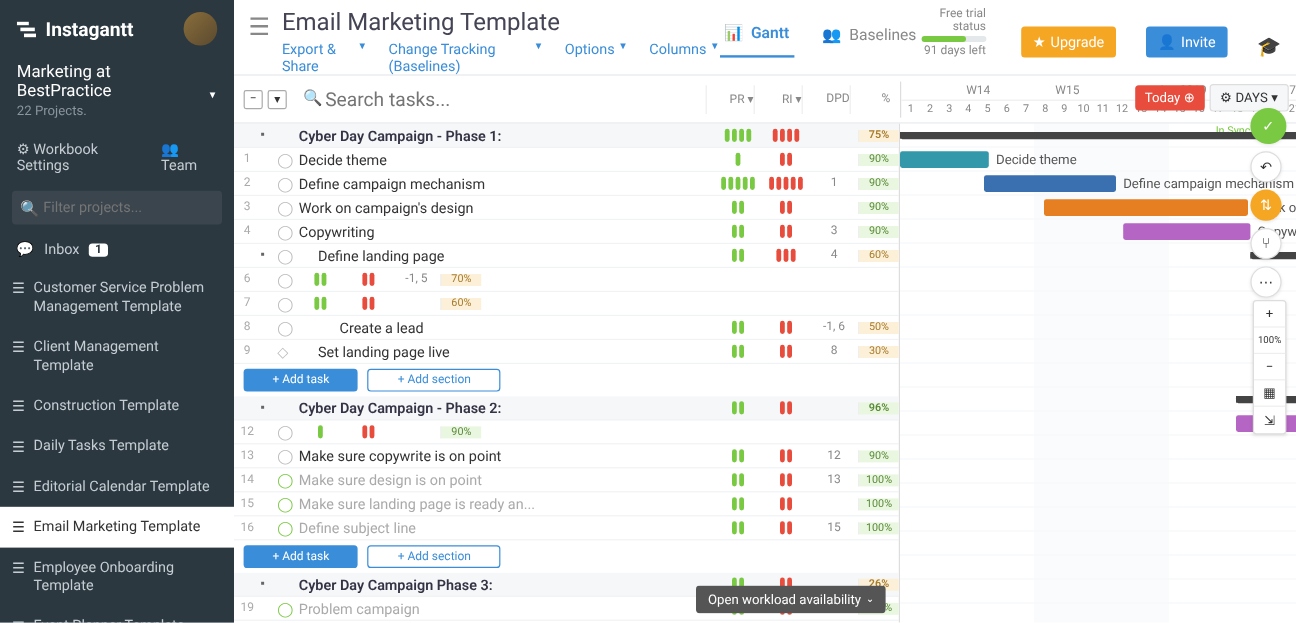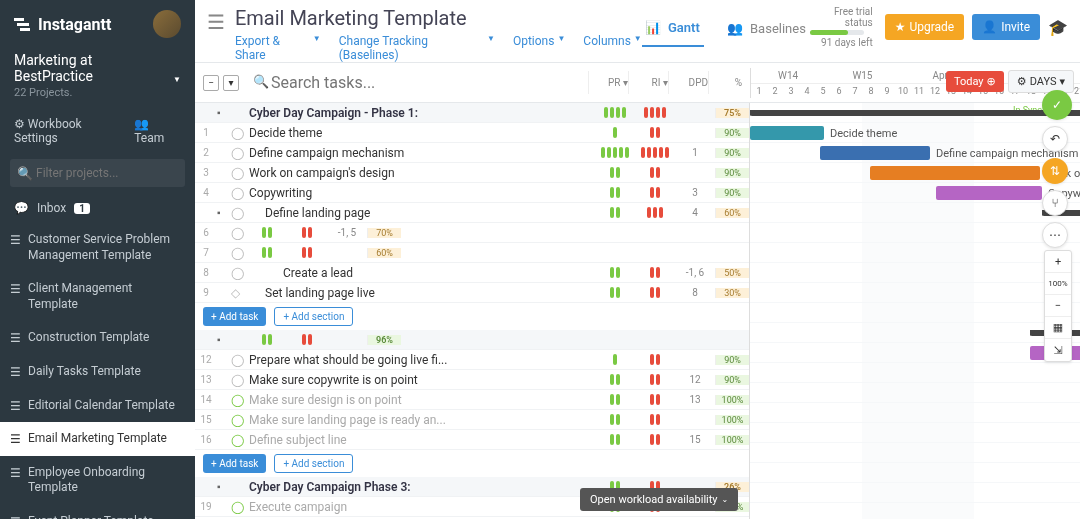--- a/index.html
+++ b/index.html
@@ -28,40 +28,40 @@
 .main{flex:1;display:flex;flex-direction:column;min-width:0}
 .topbar{display:flex;align-items:flex-start;padding:6px 12px 0;border-bottom:1px solid #e5e8eb}
 .tb-left{display:flex;gap:10px;align-items:flex-start}
 .hamburger{font-size:20px;color:#888;padding-top:4px;cursor:pointer}
 .tb-title{font-size:20px;color:#445;font-weight:400}
 .tb-menu{display:flex;gap:18px;margin-top:4px;font-size:12px}
 .tb-menu-item{color:#3a8dd8;cursor:pointer;display:flex;align-items:flex-start;gap:3px}
 .tb-center{flex:1;display:flex;justify-content:center;gap:20px;padding-top:8px}
 .tb-tab{display:flex;align-items:center;gap:6px;padding:6px 4px 10px;font-size:13px;color:#888;cursor:pointer}
 .tb-tab.active{color:#3a8dd8;border-bottom:2px solid #3a8dd8;font-weight:600}
-.tb-right{display:flex;align-items:center;gap:8px}
+.tb-right{display:flex;align-items:flex-end;gap:25px}
 .trial{text-align:right;font-size:10px;color:#888;margin-right:4px}
 .trial-bar{width:54px;height:5px;background:#e5e8eb;border-radius:3px;margin:2px 0}
 .trial-bar-fill{width:70%;height:100%;background:#7ac943;border-radius:3px}
 .btn{padding:6px 10px;border-radius:3px;font-size:12px;color:#fff;cursor:pointer;display:flex;align-items:center;gap:4px;border:none}
 .btn-upg{background:#f5a623}
 .btn-inv{background:#3a8dd8}
 .grad{color:#3a8dd8;font-size:16px}
 .toolbar{display:flex;align-items:center;border-bottom:1px solid #e5e8eb}
 .tb-controls{display:flex;align-items:center;padding:4px 8px;gap:4px;width:555px;flex-shrink:0}
 .sq{width:16px;height:16px;border:1px solid #aaa;border-radius:2px;font-size:10px;display:flex;align-items:center;justify-content:center;cursor:pointer}
 .search-wrap{flex:1;position:relative;margin-left:6px}
 .search-wrap input{width:100%;border:none;padding:6px 6px 6px 22px;font-size:16px}
 .search-wrap .ic{position:absolute;left:4px;top:7px;color:#888}
 .col-heads{display:flex;margin-left:auto}
 .col-head{width:40px;text-align:right;font-size:10px;color:#888;padding:6px 0;border-left:1px solid #eee;cursor:pointer}
 .col-head.w{width:34px}
 .timeline-header{flex:1;position:relative;overflow:hidden;border-left:1px solid #ddd}
 .th-months{display:flex;font-size:10px;color:#888;border-bottom:1px solid #eee}
-.th-month{text-align:center;padding:2px 0}
+.th-month{text-align:right;padding:2px 0}
 .th-days{display:flex;font-size:9px;color:#888}
 .th-day{width:16px;text-align:center;padding:2px 0;flex-shrink:0}
 .tl-controls{position:absolute;right:6px;top:2px;display:flex;gap:4px;align-items:center}
 .today-btn{background:#e74c3c;color:#fff;padding:4px 8px;border-radius:3px;font-size:11px;display:flex;align-items:center;gap:3px;cursor:pointer}
 .days-btn{background:#f5f7f9;border:1px solid #ddd;padding:4px 8px;border-radius:3px;font-size:11px;display:flex;align-items:center;gap:3px;cursor:pointer}
 .content{flex:1;display:flex;overflow:hidden}
 .tasklist{width:555px;flex-shrink:0;overflow-y:auto;border-right:1px solid #ddd}
 .task-row{display:flex;align-items:center;border-bottom:1px solid #f0f2f4;height:20px;font-size:12px}
 .task-row.section{background:#f5f7f9;font-weight:600;color:#334}
 .task-row .num{width:22px;text-align:center;color:#aaa;font-size:10px}
@@ -72,21 +72,21 @@
 .task-row.lvl1 .name{padding-left:18px}
 .task-row.lvl2 .name{padding-left:36px}
 .task-row.dim{color:#aaa}
 .dots{width:40px;display:flex;justify-content:center;gap:2px}
 .dot{width:4px;height:11px;border-radius:2px}
 .dg{background:#7ac943}.dr{background:#e74c3c}
 .dpd{width:40px;text-align:center;font-size:10px;color:#888}
 .pct{width:34px;text-align:center;font-size:9px;background:#eaf7e0;color:#5a8a3a;border-left:1px solid #eee}
 .pct.b{background:#fdf0d8;color:#a67c2e}
 .add-row{padding:4px 8px;display:flex;gap:8px}
-.add-btn{background:#3a8dd8;color:#fff;padding:3px 8px;border-radius:3px;font-size:10px;cursor:pointer;border:none}
+.add-btn{background:#3a8dd8;color:#fff;padding:3px 24px;border-radius:3px;font-size:10px;cursor:pointer;border:none}
 .add-btn.outline{background:#fff;color:#3a8dd8;border:1px solid #3a8dd8}
 .gantt{flex:1;position:relative;overflow:hidden;background:repeating-linear-gradient(90deg,#fff 0,#fff 112px,#fafbfc 112px,#fafbfc 224px)}
 .gantt-rows{position:relative}
 .grow{height:20px;position:relative;border-bottom:1px solid #f5f7f9}
 .bar{position:absolute;height:14px;top:3px;border-radius:2px;display:flex;align-items:center}
 .bar-label{position:absolute;left:100%;margin-left:6px;white-space:nowrap;font-size:11px;color:#555}
 .bar.sec{height:6px;top:7px;background:#444}
 .bar.sec::before,.bar.sec::after{content:"";position:absolute;top:0;width:0;height:0;border-top:6px solid #444}
 .bar.sec::before{left:0;border-right:5px solid transparent;border-left:0}
 .bar.sec::after{right:0;border-left:5px solid transparent;border-right:0}
@@ -406,36 +406,36 @@
             <span class="pct b">30%</span>
           </div>
           <div class="add-row">
             <button class="add-btn">+  Add task</button>
             <button class="add-btn outline">+   Add section</button>
           </div>
           <div class="task-row section">
             <span class="num"></span>
             <span class="exp">▪</span>
             <span class="chk"></span>
+            <span class="name">Cyber Day Campaign - Phase 2:</span>
             <span class="dots">
               <span class="dot dg"></span>
               <span class="dot dg"></span>
             </span>
             <span class="dots">
               <span class="dot dr"></span>
               <span class="dot dr"></span>
             </span>
             <span class="dpd"></span>
             <span class="pct ">96%</span>
           </div>
           <div class="task-row">
             <span class="num">12</span>
             <span class="exp"></span>
             <span class="chk">◯</span>
-            <span class="name">Prepare what should be going live fi...</span>
             <span class="dots">
               <span class="dot dg"></span>
             </span>
             <span class="dots">
               <span class="dot dr"></span>
               <span class="dot dr"></span>
             </span>
             <span class="dpd"></span>
             <span class="pct ">90%</span>
           </div>
@@ -520,21 +520,21 @@
               <span class="dot dr"></span>
               <span class="dot dr"></span>
             </span>
             <span class="dpd"></span>
             <span class="pct b">26%</span>
           </div>
           <div class="task-row dim">
             <span class="num">19</span>
             <span class="exp"></span>
             <span class="chk done">◯</span>
-            <span class="name">Execute campaign</span>
+            <span class="name">Problem campaign</span>
             <span class="dots">
               <span class="dot dg"></span>
               <span class="dot dg"></span>
             </span>
             <span class="dots">
               <span class="dot dr"></span>
               <span class="dot dr"></span>
             </span>
             <span class="dpd"></span>
             <span class="pct ">100%</span>

